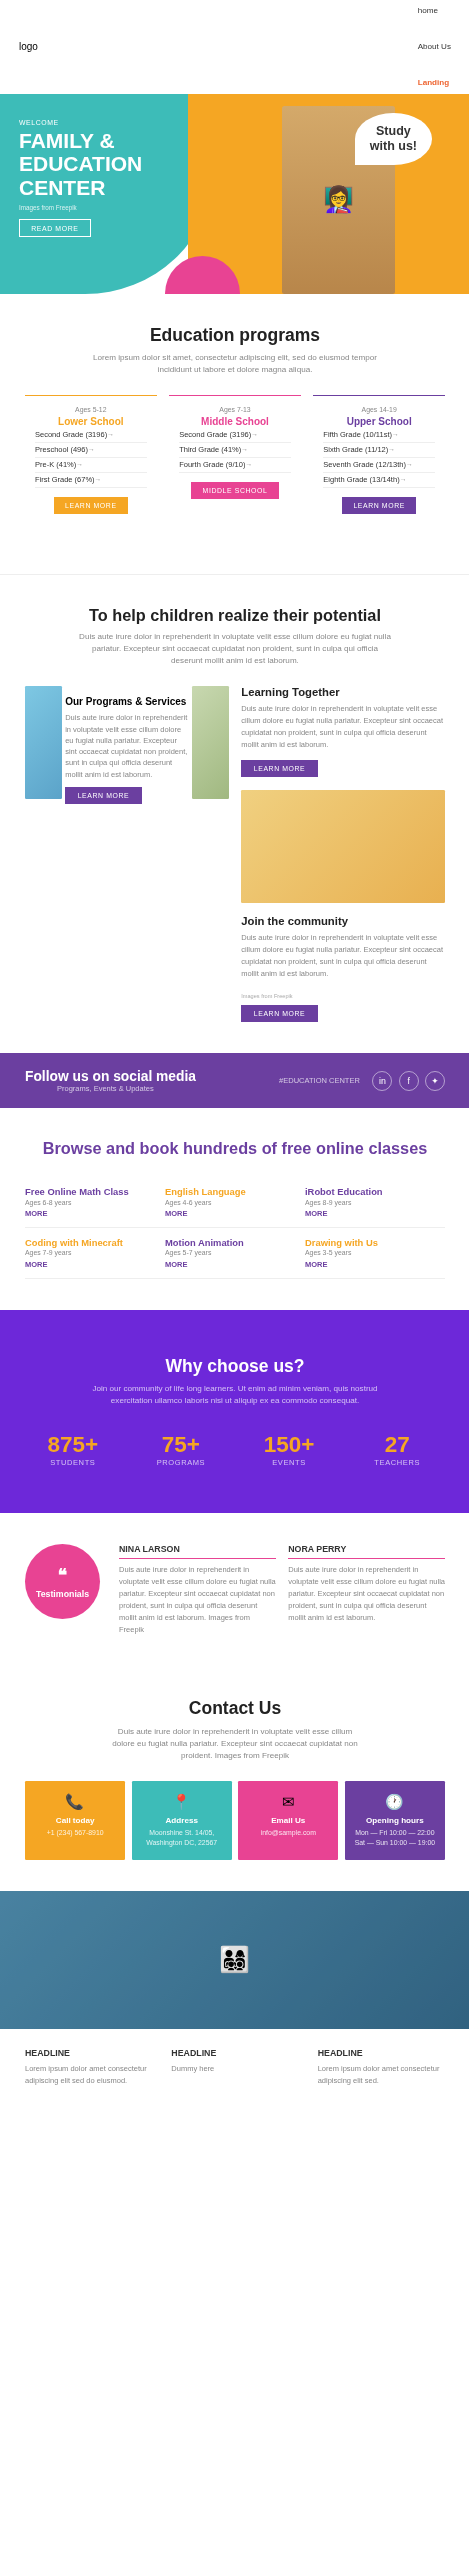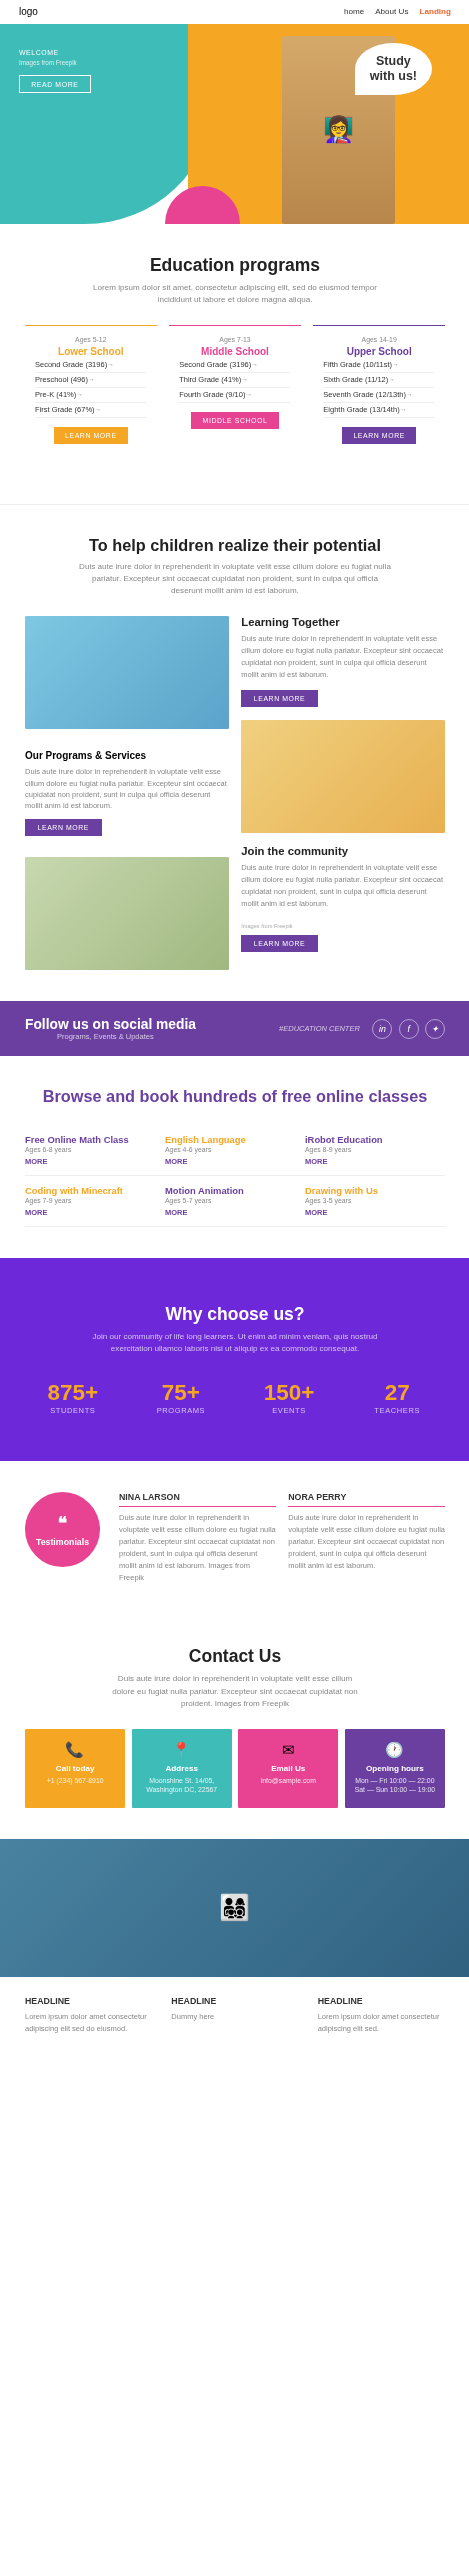--- a/index.html
+++ b/index.html
@@ -1,20 +1,20 @@
 <!DOCTYPE html>
 <html style="font-size:10px"><head>
   <meta charset="utf-8">
   <style>
     * { box-sizing: border-box; margin: 0; padding: 0; }
     body { font-family: Arial, sans-serif; width: 470px; overflow-x: hidden; background: #fff; }
 
     
     nav { display: flex; justify-content: space-between; align-items: center; padding: 6.3px 19px; background: #fff; }
-    .nav-links { display: flex; gap: 11px; }
+    .nav-links { display: flex; gap: 27px; flex-direction: column; }
     .nav-links a { text-decoration: none; color: #333; font-size: 8.1px; }
     .nav-links a.active { color: #e63; font-weight: bold; }
 
     
     .hero { position: relative; height: 200px; overflow: hidden; }
     .hero-bg-yellow { position: absolute; right: 0; top: 0; width: 60%; height: 100%; background: #f5a623; }
     .hero-bg-teal { position: absolute; left: 0; top: 0; width: 45%; height: 100%; background: #3dbcb8; border-radius: 0 0 60% 0; }
     .hero-pink-circle { position: absolute; bottom: 0; left: 35%; width: 75px; height: 38px; background: #e84393; border-radius: 38px 38px 0 0; }
     .hero-content { position: absolute; left: 19px; top: 25px; color: #fff; z-index: 10; }
     .hero-welcome { font-size: 6.9px; letter-spacing: 0.6px; margin-bottom: 3.8px; }
@@ -59,21 +59,21 @@
     .potential-text p { font-size: 7.5px; color: #888; line-height: 1.6; margin-bottom: 8.8px; }
     .learn-btn { display: inline-block; padding: 5px 12.5px; background: #6b3fa0; color: #fff; font-size: 6.9px; letter-spacing: 0.6px; cursor: pointer; border: none; }
     .programs-services { padding: 10px 0; }
     .programs-services h3 { font-size: 10px; font-weight: 700; margin-bottom: 5px; }
     .programs-services p { font-size: 7.5px; color: #888; margin-bottom: 7.5px; line-height: 1.5; }
 
     
     .social-section { background: #6b3fa0; padding: 15.7px 25px; display: flex; justify-content: space-between; align-items: center; }
     .social-left h3 { color: #fff; font-size: 13.8px; font-weight: 700; }
     .social-left p { color: rgba(255,255,255,0.7); font-size: 7.5px; padding-left: 32px; }
-    .social-right { display: flex; align-items: center; gap: 6.3px; font-style: italic; }
+    .social-right { display: flex; align-items: center; gap: 6.3px; }
     .social-tag { color: rgba(255,255,255,0.7); font-size: 7.5px; margin-right: 6.3px; }
     .social-icon { width: 20px; height: 20px; border: 1.3px solid rgba(255,255,255,0.5); border-radius: 50%; display: flex; align-items: center; justify-content: center; color: #fff; font-size: 8.8px; cursor: pointer; }
 
     
     .browse-section { background: #fff; padding: 31px 25px; }
     .browse-title { text-align: center; font-size: 16.3px; font-weight: 700; color: #6b3fa0; margin-bottom: 19px; }
     .classes-grid { display: grid; grid-template-columns: 1fr 1fr 1fr; gap: 0; }
     .class-item { padding: 8.8px 0; border-bottom: 0.6px solid #eee; }
     .class-name { font-size: 9.4px; font-weight: 700; color: #333; margin-bottom: 1.3px; }
     .class-name.purple { color: #6b3fa0; }
@@ -122,21 +122,21 @@
     .footer-grid { display: grid; grid-template-columns: repeat(3, 1fr); gap: 19px; }
     .footer-col h4 { font-size: 8.8px; font-weight: 700; color: #333; margin-bottom: 5px; }
     .footer-col p { font-size: 7.5px; color: #888; line-height: 1.6; }
 
     .section-divider { border: none; border-top: 0.6px solid #eee; margin: 0; }
 
     
     .img-block { width: 100%; height: 113px; border-radius: 1.3px; overflow: hidden; display: flex; align-items: center; justify-content: center; }
 
     
-    .left-col { display: flex; flex-direction: column; gap: 11px; }
+    .left-col { display: flex; flex-direction: row; gap: 3px; }
     .right-col { display: flex; flex-direction: column; gap: 12.5px; }
     .two-col { display: grid; grid-template-columns: 1fr 1fr; gap: 12.5px; }
     .join-community { margin-top: 0; }
     .img-runner { background: linear-gradient(135deg, #c8d8b0, #a0b880); }
     .credit { font-size: 5.6px; color: #aaa; }
   </style>
 </head>
 <body>
 
 <nav>
@@ -147,20 +147,21 @@
     <a class="active">Landing</a>
   </div>
 </nav>
 
 <div class="hero">
   <div class="hero-bg-teal"></div>
   <div class="hero-bg-yellow"></div>
   <div class="hero-pink-circle"></div>
   <div class="hero-content">
     <div class="hero-welcome">WELCOME</div>
+    <div class="hero-title">FAMILY &amp;<br>EDUCATION<br>CENTER</div>
     <div class="hero-subtitle">Images from Freepik</div>
     <button class="hero-btn">READ MORE</button>
   </div>
   <div class="hero-study">
     <span>Study</span><br>
     <span>with us!</span>
   </div>
   <div class="hero-img">
     <div class="hero-person">👩‍🏫</div>
   </div>

